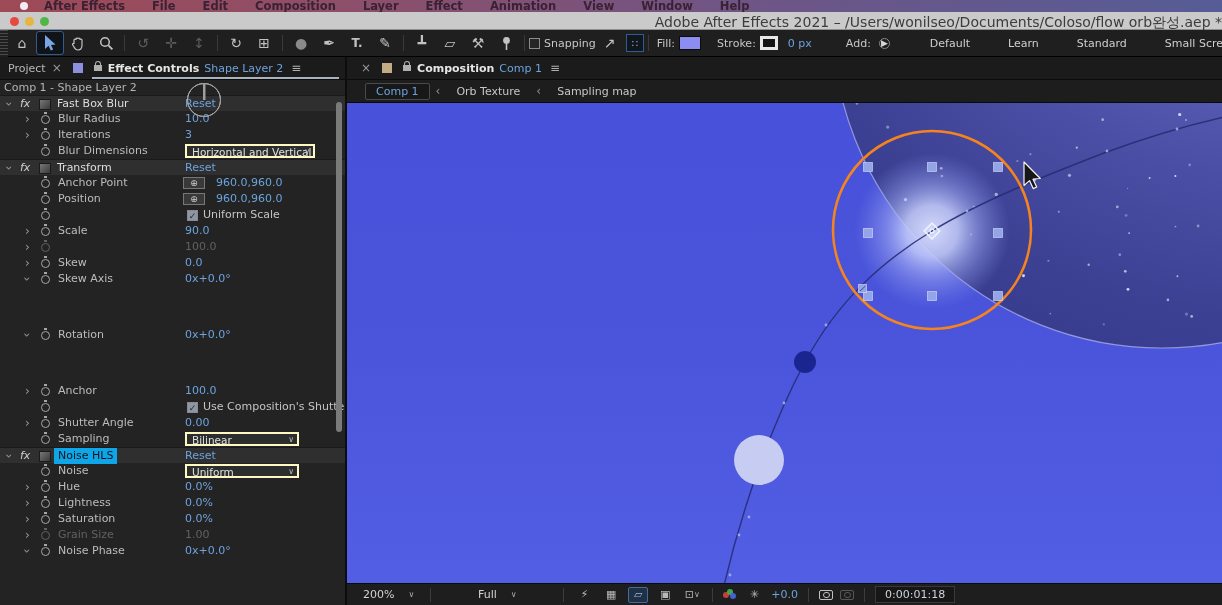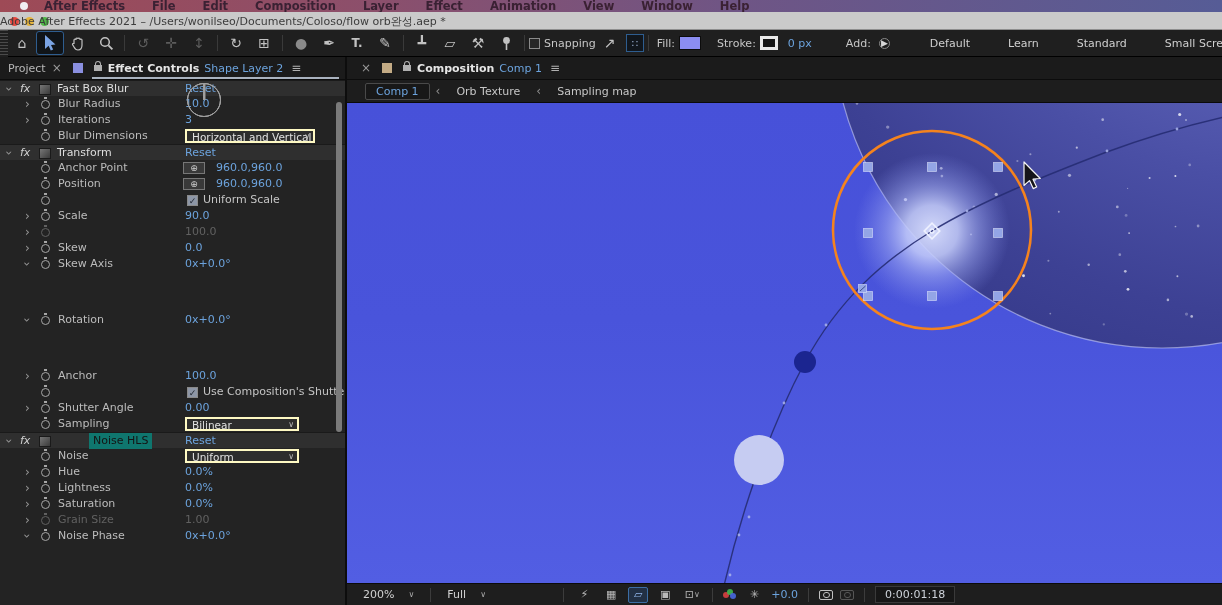--- a/index.html
+++ b/index.html
@@ -10,21 +10,21 @@
   
   .menubar{position:absolute;left:0;top:0;width:1222px;height:12px;overflow:hidden;
     background:linear-gradient(90deg,#9e4a56 0%,#8c4f6b 30%,#6f5585 60%,#565c96 100%);}
   .menubar .apple{position:absolute;left:20px;top:2px;width:8px;height:8px;border-radius:50%;background:#f2eef2;}
   .menu-items{position:absolute;left:44px;top:-1px;display:flex;gap:27px;white-space:nowrap;
     font-size:11.5px;font-weight:700;color:#3a2133;line-height:14px;}
   
   .titlebar{position:absolute;left:0;top:12px;width:1222px;height:18px;background:#cacaca;border-bottom:1px solid #8e8e8e;}
   .tl{position:absolute;top:5px;width:9px;height:9px;border-radius:50%;}
   .tl.r{left:10px;background:#e5493f;} .tl.y{left:25px;background:#e6b53e;} .tl.g{left:40px;background:#4fb748;}
-  .titletext{position:absolute;left:0;right:0;top:2px;text-align:left;font-size:11px;color:#3c3c3c;}
+  .titletext{position:absolute;left:0;right:0;top:2px;text-align:right;font-size:14px;color:#3c3c3c;}
 
   
   .toolbar{position:absolute;left:0;top:30px;width:1222px;height:27px;background:#1f1f1f;border-bottom:1px solid #000;
     display:flex;align-items:center;}
   .grip{width:8px;height:27px;background:repeating-linear-gradient(180deg,#4a4a4a 0 1px,#1f1f1f 1px 3px);}
   .tool{width:26px;height:22px;margin:0 1px;display:flex;align-items:center;justify-content:center;
     font-size:14px;color:#c2c2c2;border-radius:2px;}
   .tool.active{background:#101418;outline:1px solid #2e5d8f;}
   .tool.dim{color:#5c5c5c;}
   .tsep{width:1px;height:16px;background:#3a3a3a;margin:0 4px;}
@@ -65,21 +65,21 @@
   .panel-body{position:absolute;left:0;top:23px;width:345px;height:525px;overflow:hidden;background:#232323;}
   .ctxrow{height:15px;line-height:15px;padding-left:4px;color:#b4b4b4;}
   .row{position:relative;height:16px;line-height:16px;white-space:nowrap;}
   .row.header{background:#2f2f2f;border-top:1px solid #1a1a1a;}
   .twirl{position:absolute;color:#9a9a9a;font-size:12px;top:0;}
   .twirl.down{transform:rotate(90deg);}
   .fxb{position:absolute;left:20px;font-style:italic;color:#d0d0d0;font-size:11px;}
   .eficon{position:absolute;left:39px;top:2.5px;width:12px;height:11px;background:linear-gradient(135deg,#777 0%,#3a3a3a 100%);
     border:1px solid #1a1a1a;}
   .ename{position:absolute;left:57px;color:#dedede;}
-  .ename.sel{background:#0f766e;color:#141414;padding:0 4px;left:54px;margin-left:35px;}
+  .ename.sel{background:#0ea5e9;color:#141414;padding:0 4px;left:54px;}
   .resetlink{position:absolute;left:185px;color:#6ca3dd;}
   .sw{position:absolute;left:41px;top:3.5px;width:9px;height:9px;border:1.2px solid #a6a6a6;border-radius:50%;}
   .sw::before{content:'';position:absolute;top:-3.4px;left:2.2px;width:2.8px;height:2px;background:#a6a6a6;}
   .lbl{position:absolute;left:58px;color:#bcbcbc;}
   .val{position:absolute;left:185px;color:#6ca3dd;}
   .row .t-row{left:25px;}
   .row.header .t-row{left:7px;}
   .row.dim .lbl,.row.dim .val{color:#616161;}
   .row.dim .sw{border-color:#616161;} .row.dim .sw::before{background:#616161;}
   .pointbox{position:absolute;left:183px;top:2px;width:22px;height:12px;border:1px solid #777;background:#393939;
@@ -218,20 +218,21 @@
         <span style="color:#b8b8b8;">Project</span>
         <span class="tab-close">×</span>
         <span class="tabsq peri"></span>
         <span class="lock"></span>
         <span class="tabname-w">Effect Controls</span>
         <span class="tabname-b">Shape Layer 2</span>
         <span class="hamb">≡</span>
         <span class="tab-underline"></span>
       </div>
       <div class="panel-body">
+        <div class="ctxrow">Comp 1 - Shape Layer 2</div>
         <div id="effect-rows">
             <div class="row header">
               <span class="twirl down t-row">›</span>
               <span class="fxb">fx</span>
               <span class="eficon"></span>
               <span class="ename">Fast Box Blur</span>
               <span class="resetlink">Reset</span>
             </div>
             <div class="row">
               <span class="twirl t-row">›</span>
@@ -490,21 +491,21 @@
               <circle r="2.1" fill="none" stroke="#eef1ff" stroke-width="1.3"></circle>
             </g>
             <path d="M677,59 L677,82.5 L682.5,77.6 L686.2,85.6 L689.7,84 L686,76.2 L693.3,75.5 Z" fill="#15151a" stroke="#f5f5f5" stroke-width="1.2" stroke-linejoin="round"></path>
           </svg></div>
       <div class="bottombar">
         <span class="bb-sel">
           <span>200%</span>
           <span class="bb-chev">∨</span>
         </span>
         <span class="bbsep"></span>
-        <span class="bb-sel" style="width:112px;justify-content:flex-start;">
+        <span class="bb-sel" style="width:112px;justify-content:center;">
           <span>Full</span>
           <span class="bb-chev">∨</span>
         </span>
         <span class="bbsep"></span>
         <span class="bb-ic">⚡</span>
         <span class="bb-ic">▦</span>
         <span class="bb-ic activeblue">▱</span>
         <span class="bb-ic">▣</span>
         <span class="bb-ic">⊡<span class="bb-chev">∨</span></span>
         <span class="bbsep"></span>

